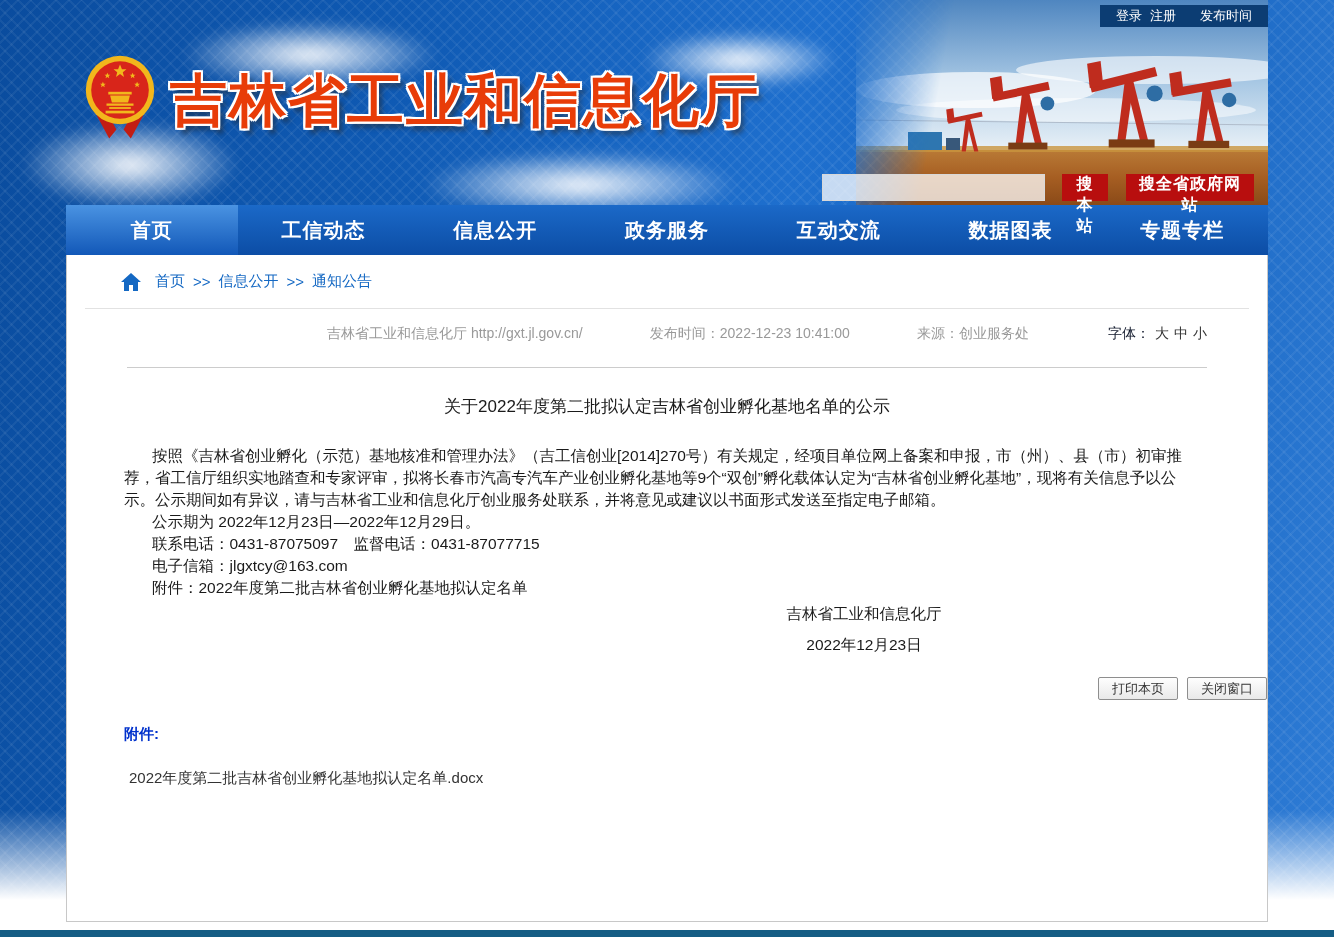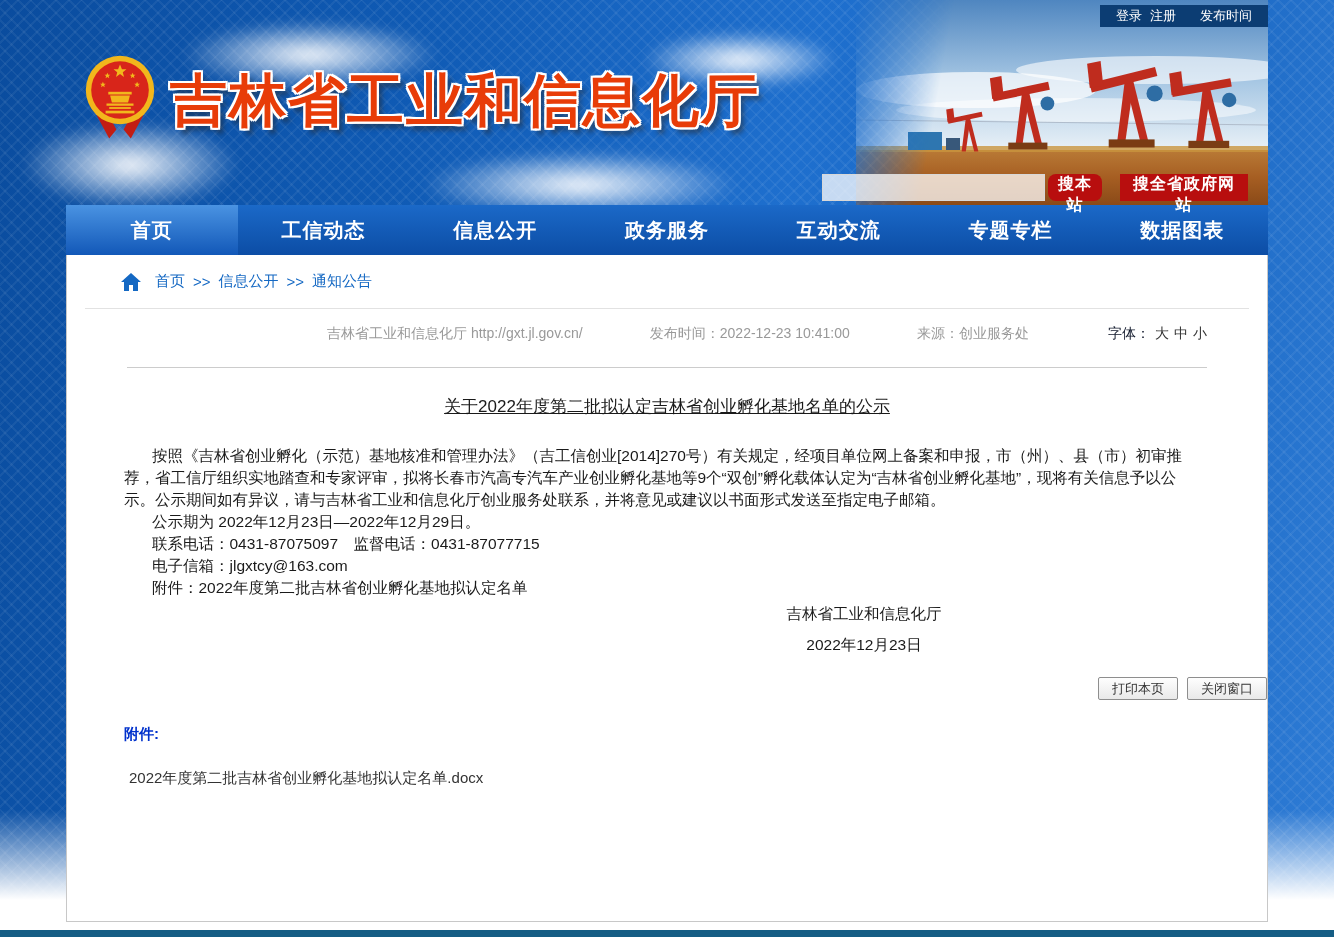--- a/index.html
+++ b/index.html
@@ -36,21 +36,21 @@
   .banner-photo { position:absolute; left:856px; top:0; width:412px; height:205px; z-index:5;
     -webkit-mask-image:linear-gradient(100deg, transparent 0, #000 22%);
             mask-image:linear-gradient(100deg, transparent 0, #000 22%); }
 
   
   .search-row { position:absolute; left:822px; top:174px; display:flex; align-items:center; z-index:25; }
   .search-input { width:223px; height:27px; border:1px solid #d8d8d8; background:rgba(255,255,255,.75);
     outline:none; font-size:14px; padding:0 6px; }
   .search-btn { height:27px; border:none; color:#fff; font-weight:bold; font-size:16px;
     background:#b80e0e; cursor:pointer; padding:0 8px; letter-spacing:1px; }
-  .search-btn.site { margin-left:3px; width:54px;border-radius:8px; }
+  .search-btn.site { margin-left:17px; width:46px; }
   .search-btn.gov { margin-left:18px; width:128px; }
 
   
   .nav { position:absolute; left:66px; top:205px; width:1202px; height:50px; display:flex; z-index:20;
     background:linear-gradient(180deg,#1b69c8,#0c4da5); }
   .nav-item { flex:1; display:flex; align-items:center; justify-content:center;
     color:#fff; font-size:20px; font-weight:bold; cursor:pointer; letter-spacing:1px; }
   .nav-item.active { background:linear-gradient(180deg,#4a93e2,#1258b8); }
 
   
@@ -62,21 +62,21 @@
   .breadcrumb .home-icon { display:inline-flex; margin-right:14px; }
   .breadcrumb a { color:#1468c3; text-decoration:none; cursor:pointer; }
   .breadcrumb .bc-sep { margin:0 8px; color:#1468c3; }
 
   .meta-row { display:flex; justify-content:space-between; 
     padding:0 60px 0 260px; margin-top:16px; font-size:14px; color:#999; }
   .meta-row .font-sizes span { color:#333; margin-left:5px; cursor:pointer; }
 
   .meta-divider { margin:24px 60px 0; border-bottom:1px solid #ccc; }
 
-  .article-title { margin-top:27px; text-align:center; font-size:17px; color:#1a1a1a;text-decoration:underline; }
+  .article-title { margin-top:27px; text-align:center; font-size:17px; color:#1a1a1a; }
 
   .article-body { margin-top:27px; padding:0 60px 0 57px; font-size:15.5px; line-height:22px; color:#1a1a1a; }
   .article-body p { text-indent:28px; }
 
   .sig { width:230px; margin:0 288px 0 auto; text-align:center; font-size:15.5px;
     line-height:30.5px; color:#1a1a1a; }
 
   .btn-row { display:flex; justify-content:flex-end; gap:9px; margin-top:17px; }
   .sys-btn { width:80px; height:23px; font-size:13px; color:#333; cursor:pointer;
     border:1px solid #8e8e8e; border-radius:2px; background:linear-gradient(#fefefe,#e9e9e9); }
@@ -194,22 +194,22 @@
     <button class="search-btn site">搜本站</button>
     <button class="search-btn gov">搜全省政府网站</button>
   </div>
 
   <div class="nav">
     <div class="nav-item active">首页</div>
     <div class="nav-item">工信动态</div>
     <div class="nav-item">信息公开</div>
     <div class="nav-item">政务服务</div>
     <div class="nav-item">互动交流</div>
+    <div class="nav-item">数据图表</div>
     <div class="nav-item">专题专栏</div>
-    <div class="nav-item">数据图表</div>
   </div>
 
   <div class="content">
 
     <div class="breadcrumb">
       <span class="home-icon">
         <svg width="20" height="18" viewBox="0 0 20 18">
             <polygon points="10,0 20,9 17,9 17,18 12,18 12,12 8,12 8,18 3,18 3,9 0,9" fill="#1468c3"></polygon>
           </svg>
       </span>

